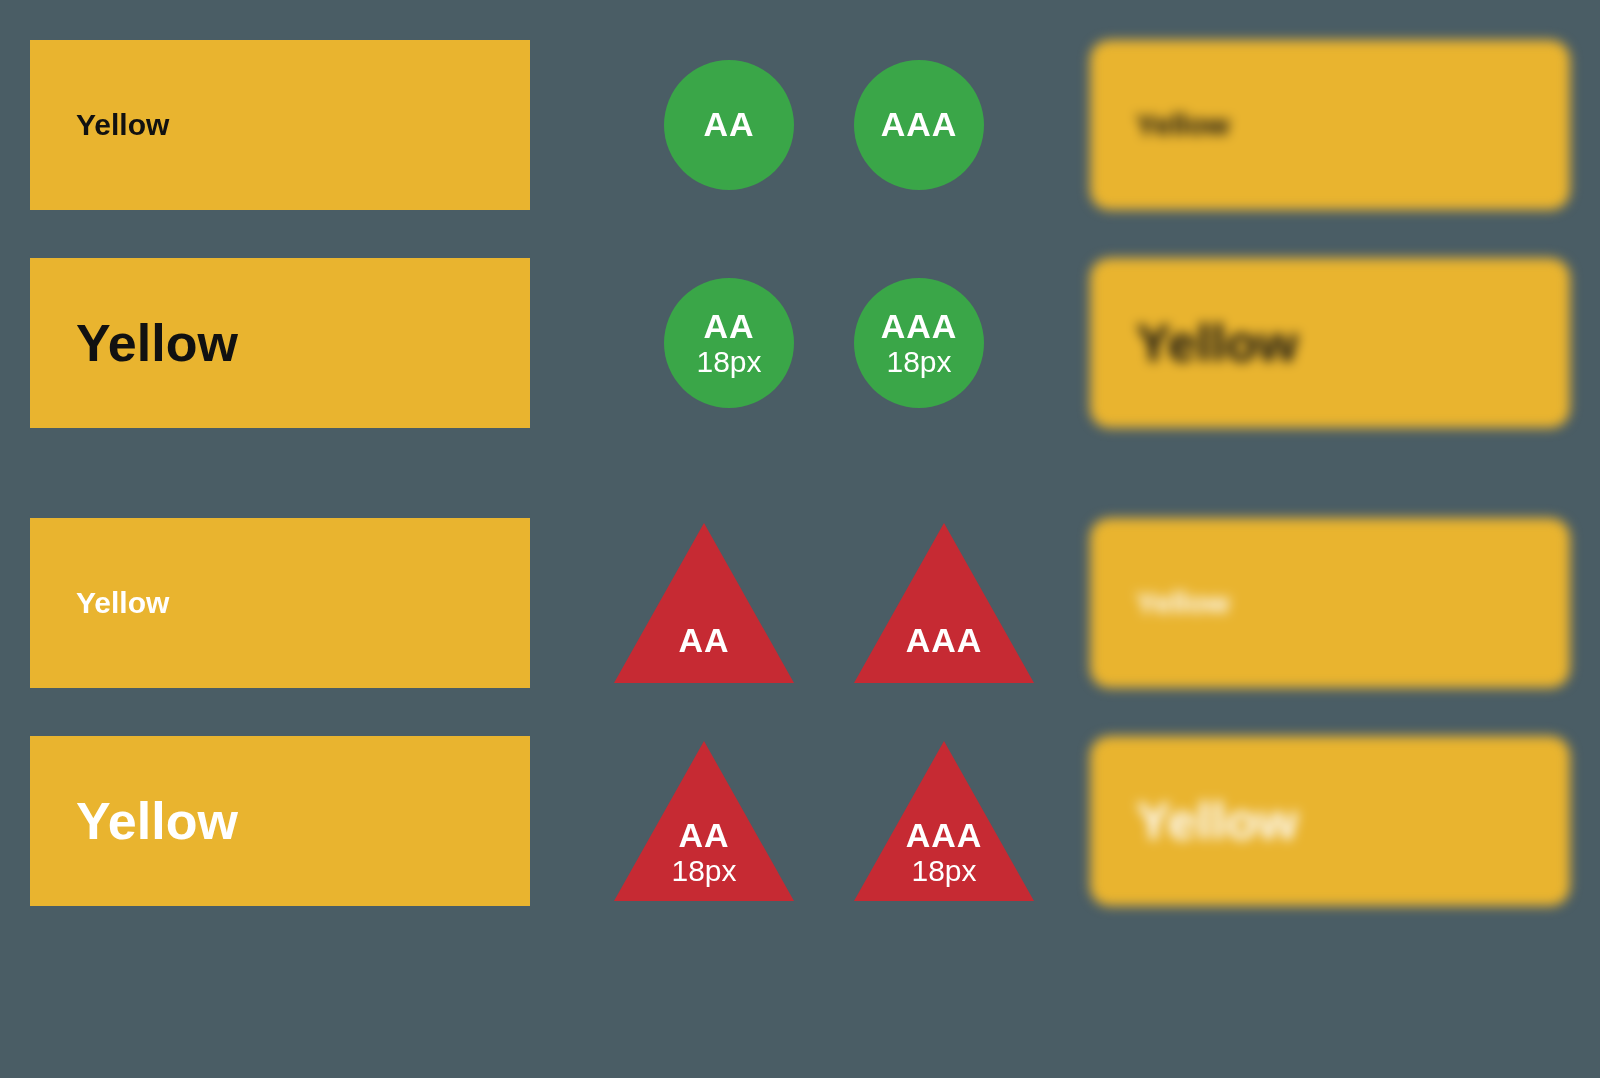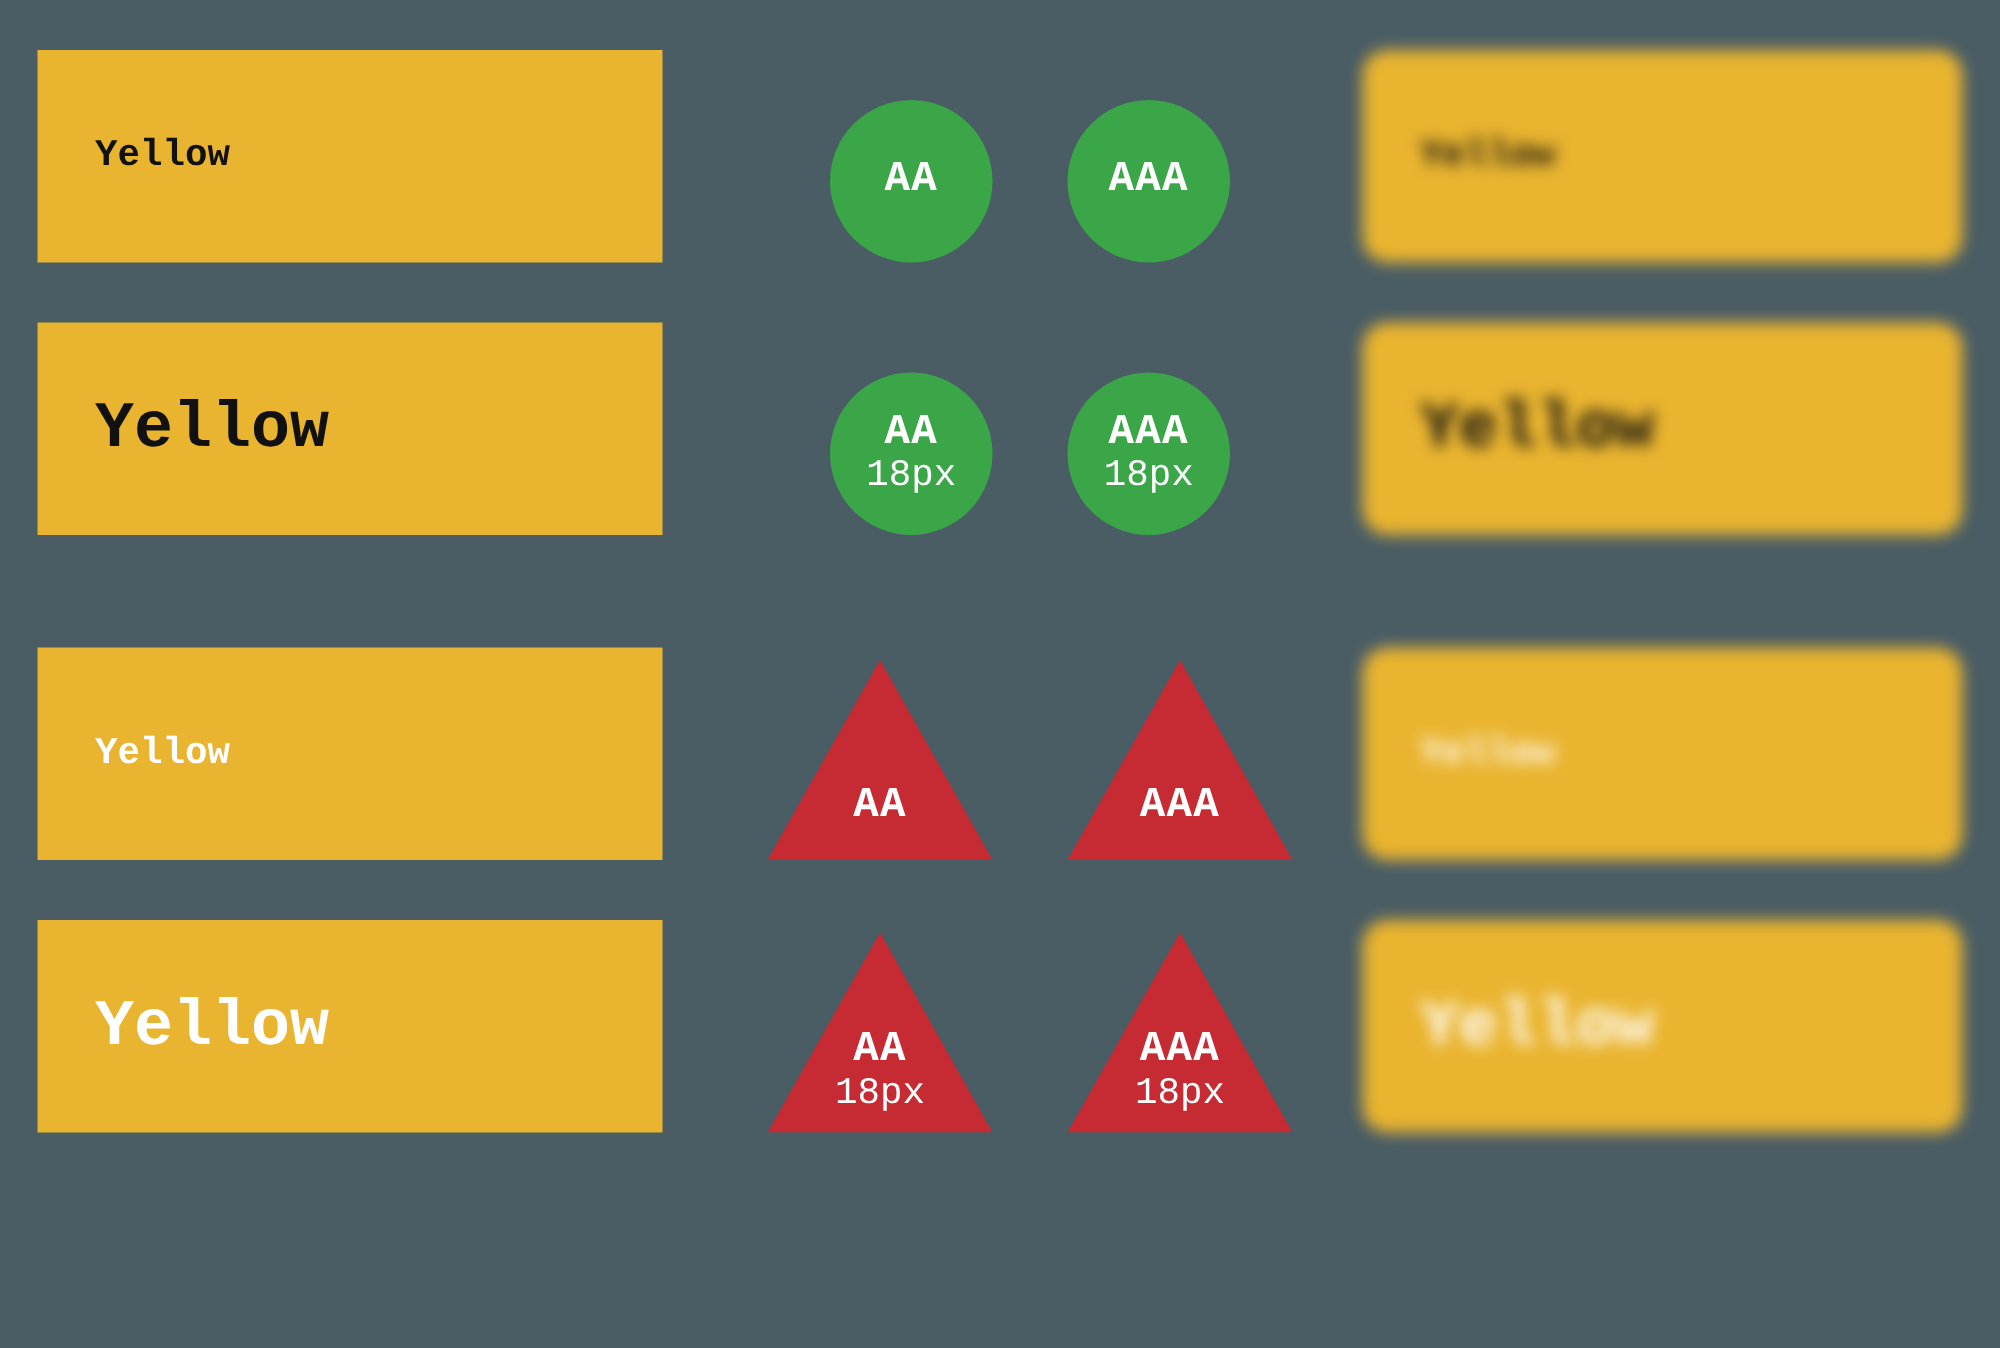--- a/index.html
+++ b/index.html
@@ -8,23 +8,22 @@
     width:1600px;
     height:1078px;
     font-family:"Segoe UI",Arial,Helvetica,sans-serif;
     box-sizing:border-box;
     padding:40px 30px 40px 30px;
     display:flex;
     flex-direction:column;
   }
   .row{
     display:flex;
-    align-items:flex-end;
+    align-items:center;
     height:170px;
-    font-family:Liberation Mono, monospace;
   }
   .gap{
     height:90px;
   }
   .row-gap{
     height:48px;
   }
   .swatch{
     width:500px;
     height:170px;

